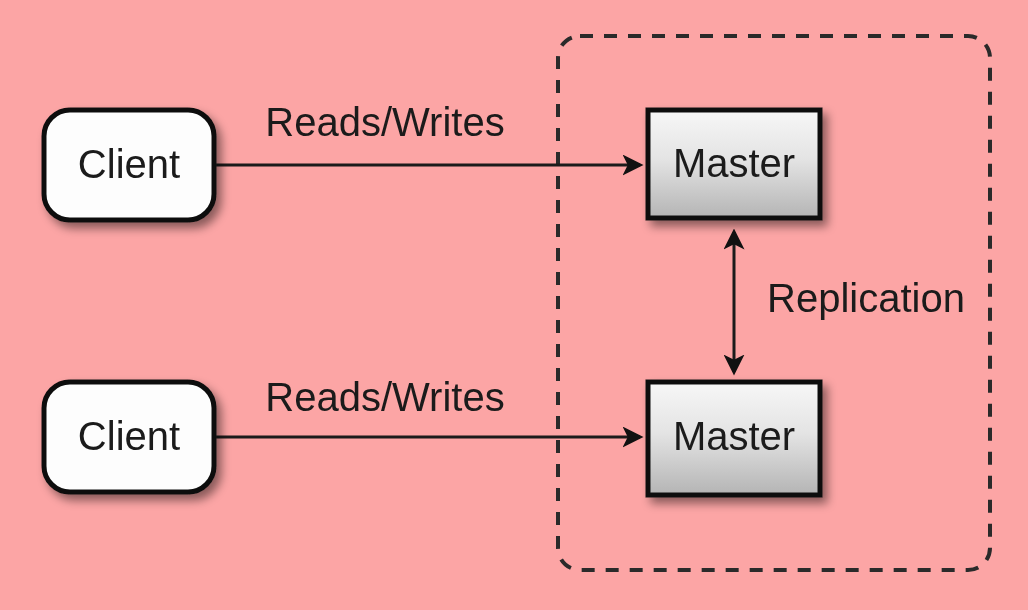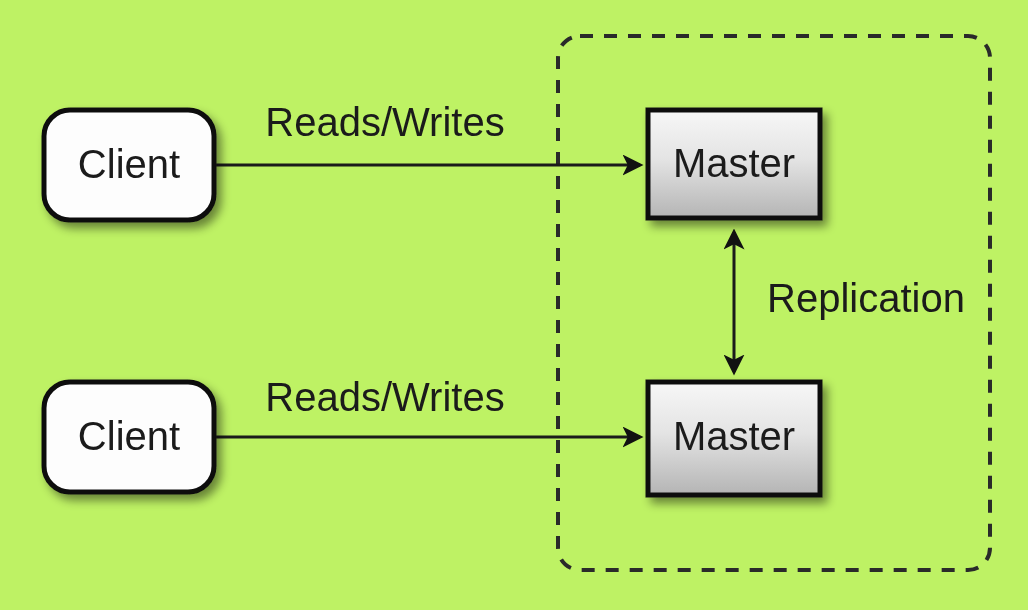--- a/index.html
+++ b/index.html
@@ -8,21 +8,21 @@
     padding: 0;
     background: #ffffff;
   }
   body {
     font-family: "Liberation Sans", sans-serif;
   }
   #canvas {
     position: relative;
     width: 1028px;
     height: 610px;
-    background: #bef264;
+    background: #fca5a5;
     overflow: hidden;
   }
   #diagram-svg {
     position: absolute;
     left: 0;
     top: 0;
     width: 1028px;
     height: 610px;
   }
   .node-label {

